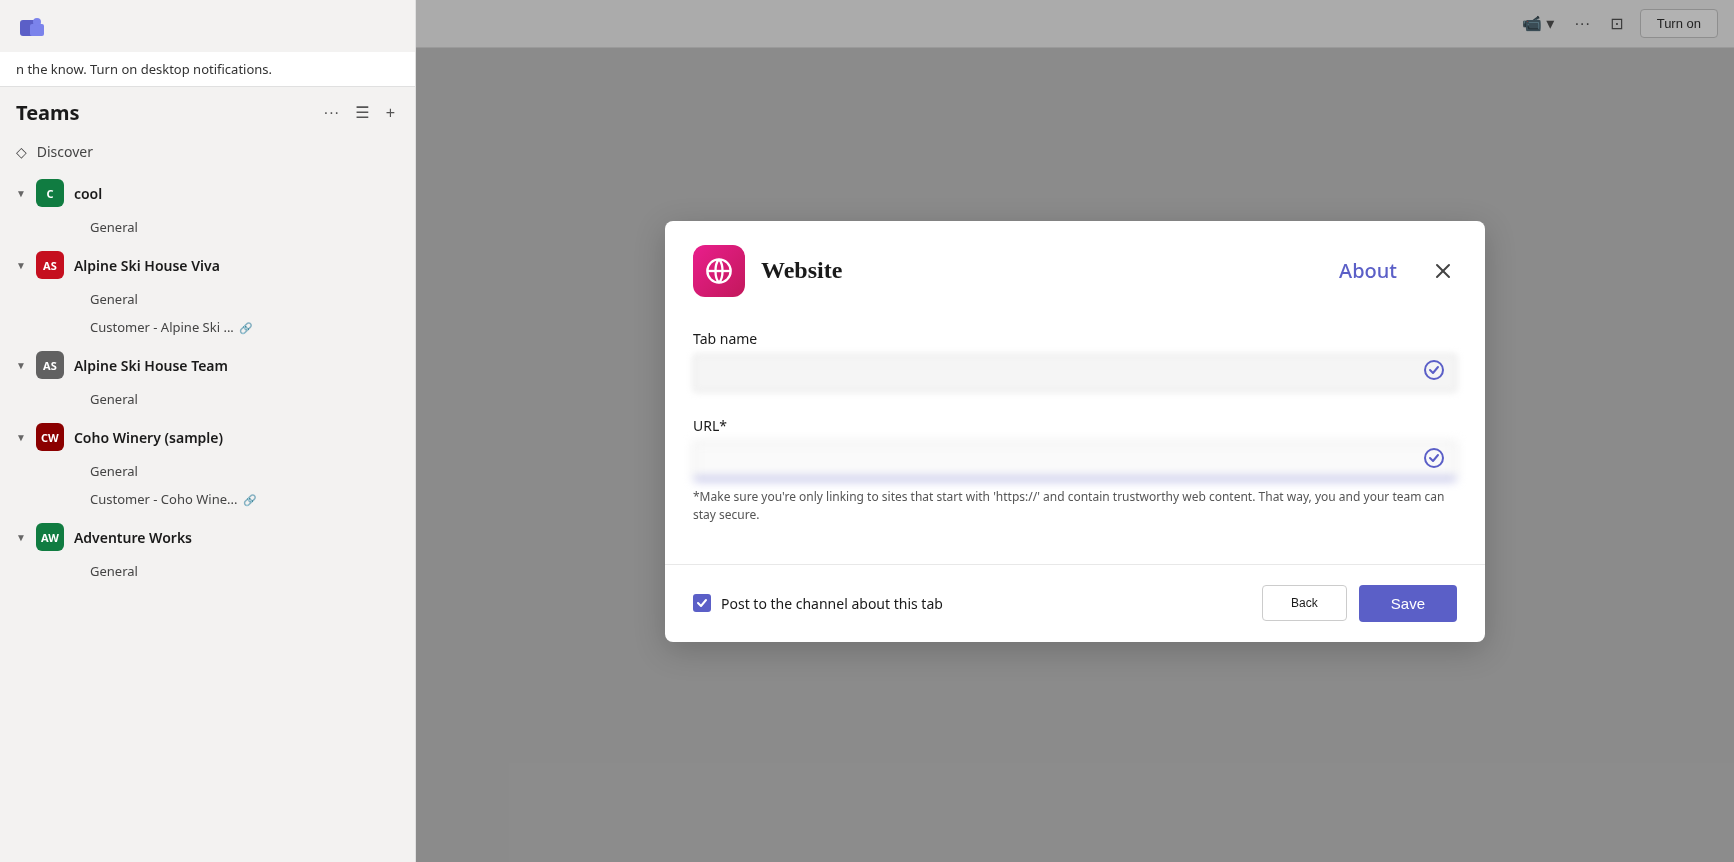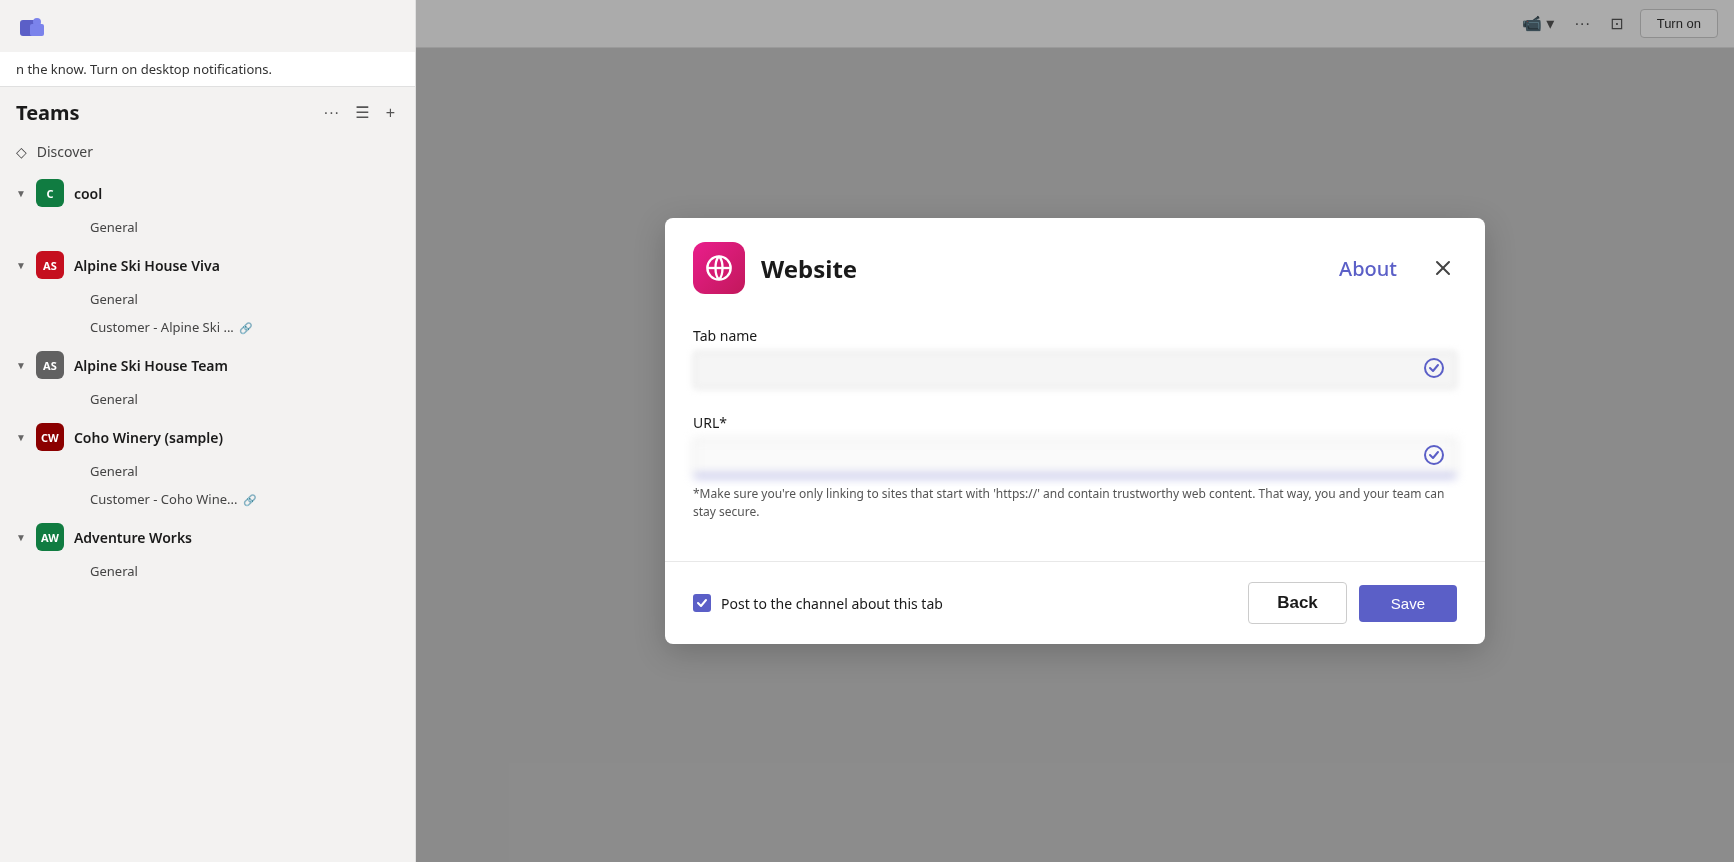--- a/index.html
+++ b/index.html
@@ -203,20 +203,21 @@
       width: 28px;
       height: 28px;
       fill: white;
     }
 
     .modal-title {
       font-size: 24px;
       font-weight: 700;
       color: #1a1a1a;
       flex: 1;
+      font-family: Liberation Serif, serif;
     }
 
     .modal-about-link {
       color: #5b5fc7;
       font-size: 20px;
       font-weight: 500;
       cursor: pointer;
       text-decoration: none;
       margin-right: 16px;
     }
@@ -333,24 +334,24 @@
       display: flex;
       gap: 12px;
       align-items: center;
     }
 
     .btn-back {
       padding: 10px 28px;
       border: 1px solid #ccc;
       background: white;
       border-radius: 4px;
-      font-size: 17px;
+      font-size: 12px;
       color: #1a1a1a;
       cursor: pointer;
-      font-weight: 700;
+      font-weight: 400;
     }
 
     .btn-save {
       padding: 10px 32px;
       background: #5b5fc7;
       border: none;
       border-radius: 4px;
       font-size: 15px;
       color: #ffffff;
       cursor: pointer;

